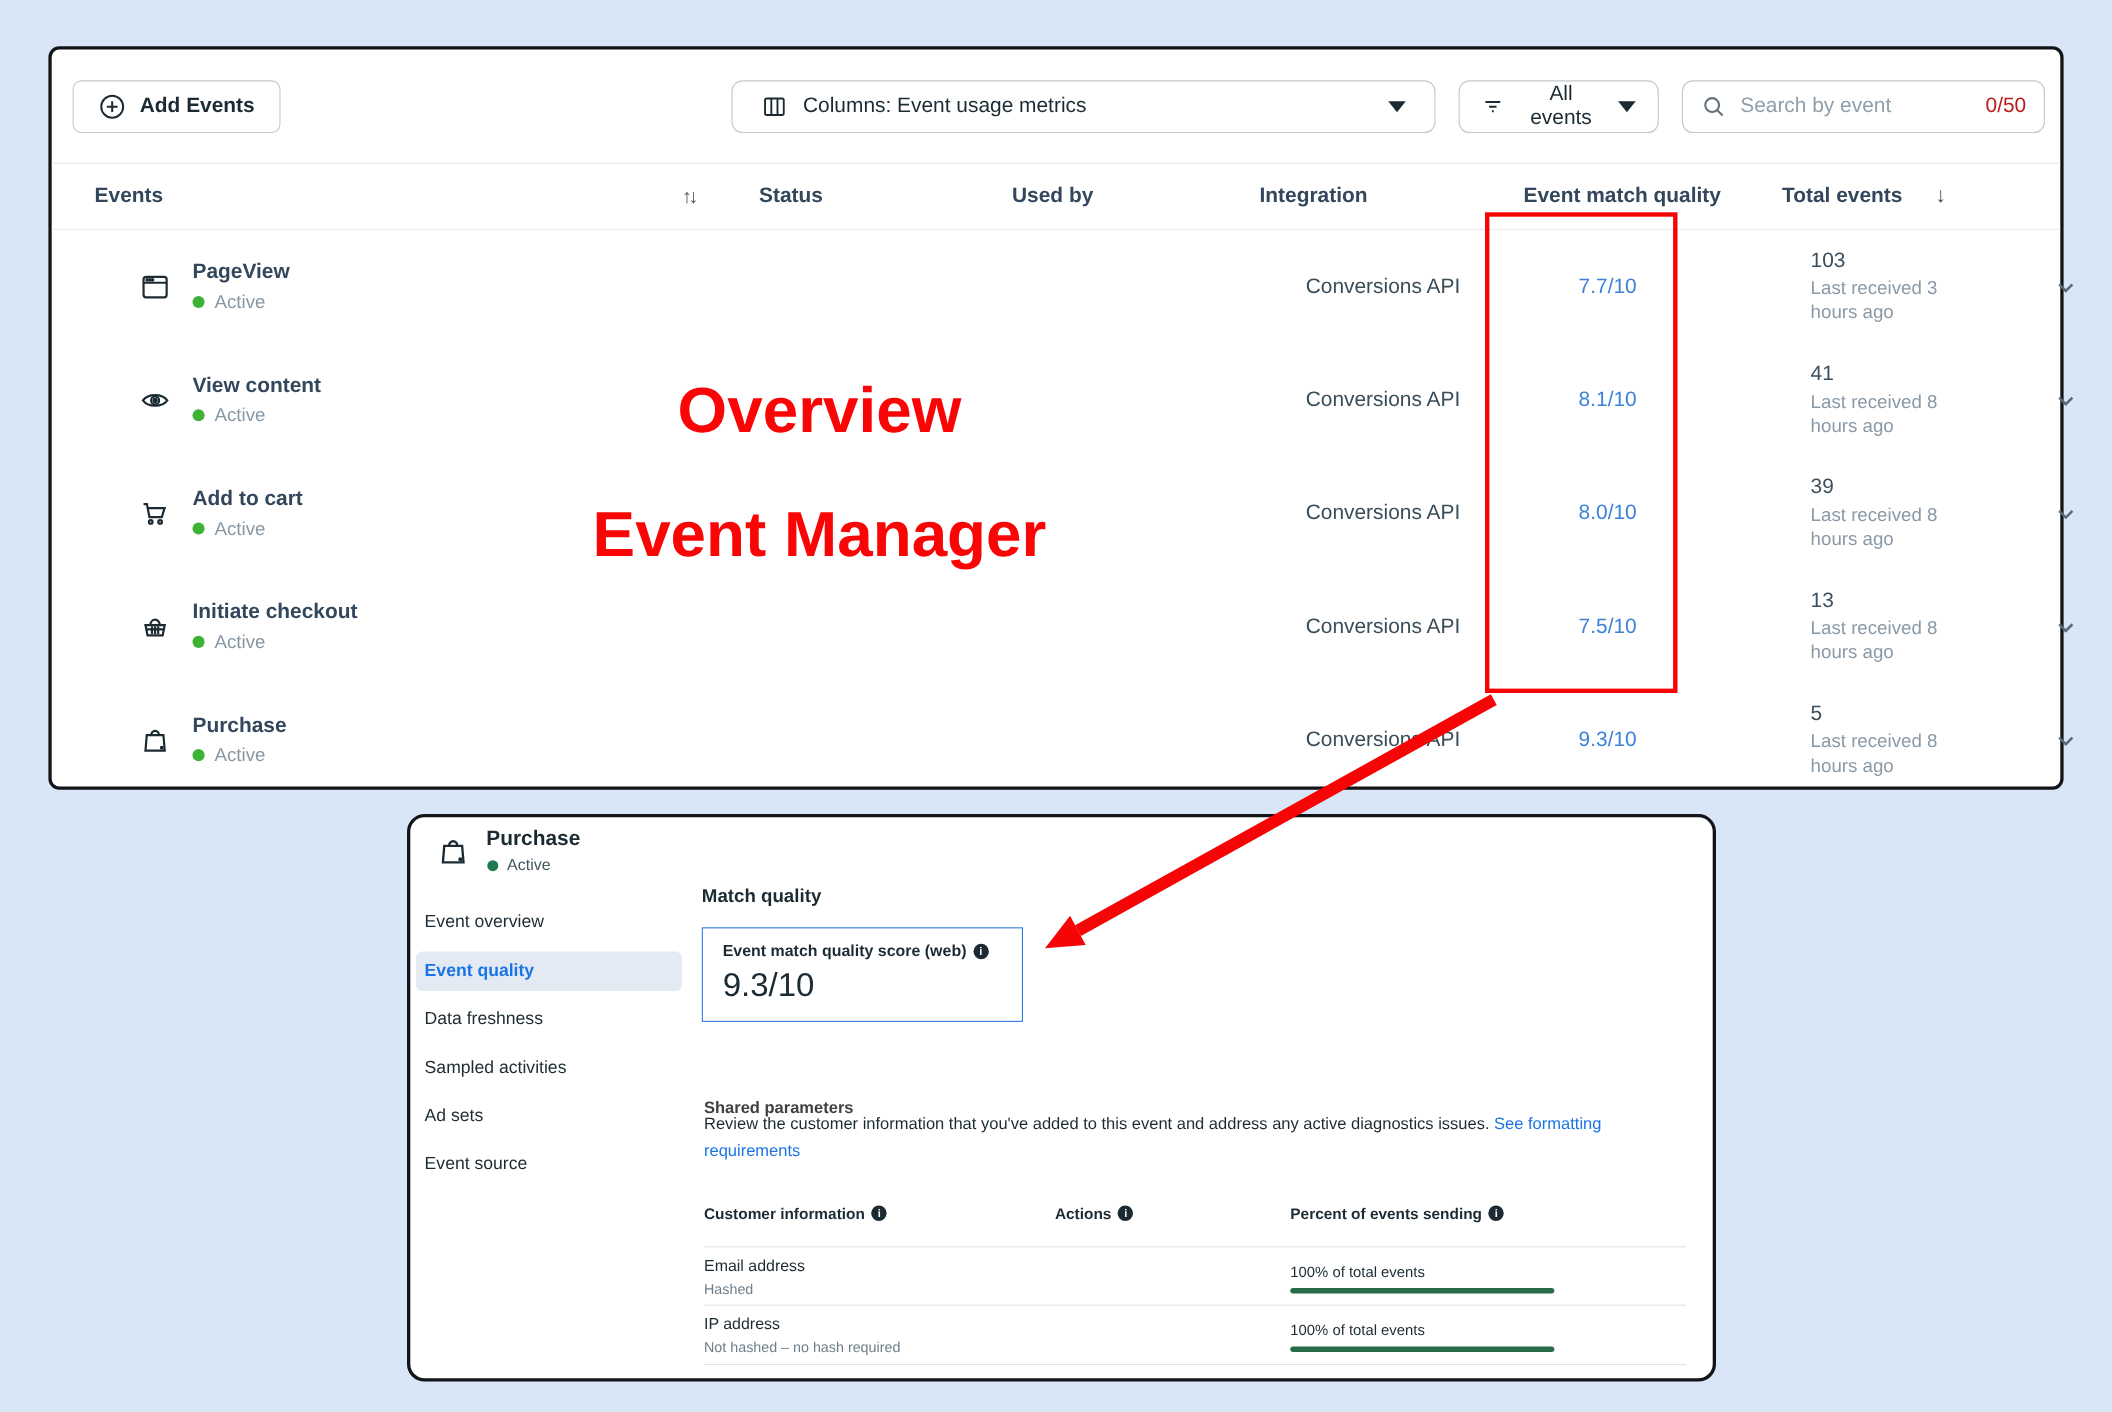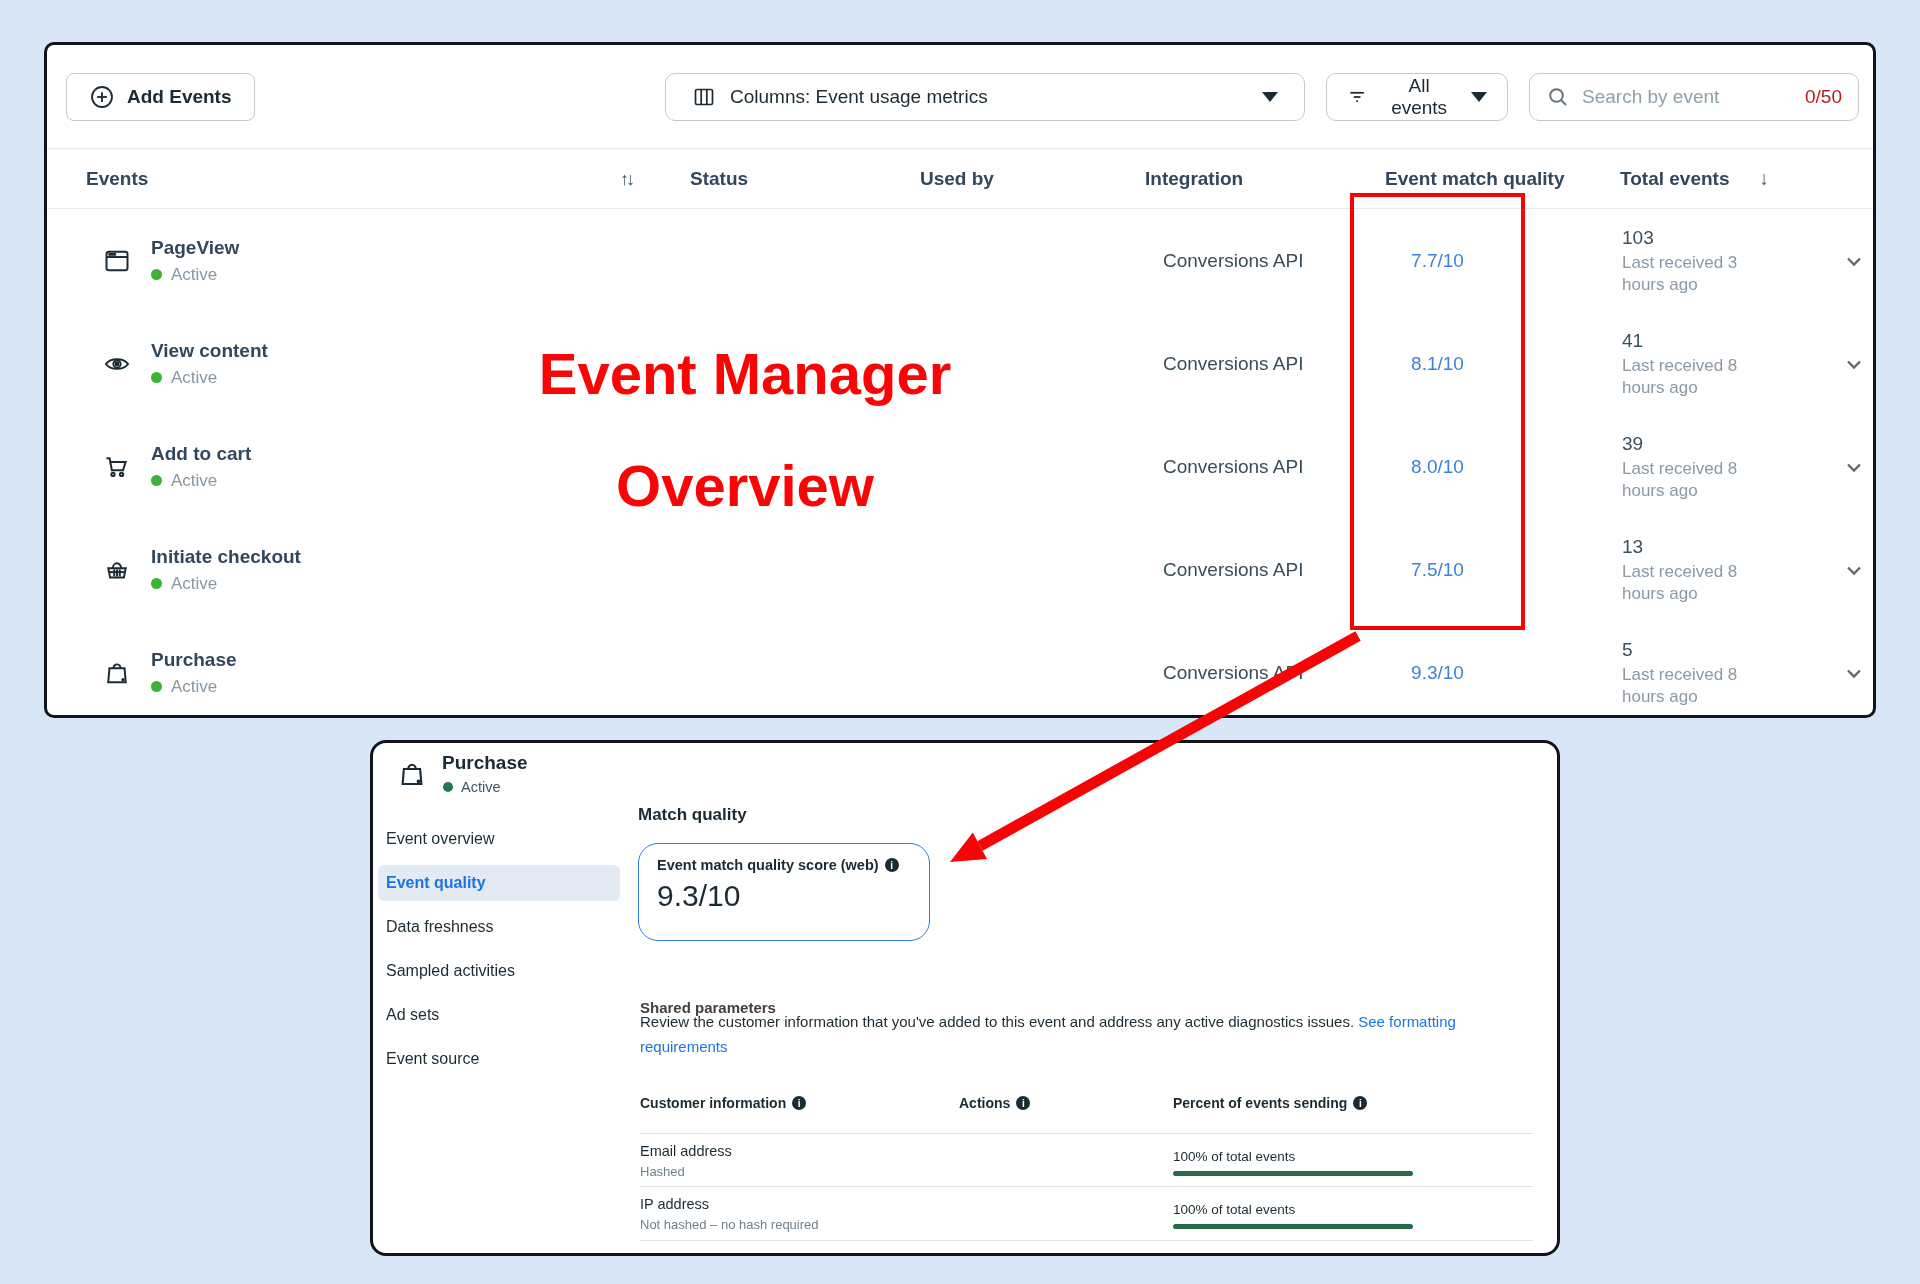--- a/index.html
+++ b/index.html
@@ -24,21 +24,21 @@
     display:flex; align-items:center; padding:0 16px; gap:12px; }
   .search-ph { color:#8fa0ab; font-size:19px; flex:1; }
   .search-count { color:#b91c1c; font-size:19px; }
 
   .thead { position:relative; height:60px; border-bottom:1px solid #e8eaee; }
   .th { position:absolute; top:50%; transform:translateY(-50%); font-size:19px; font-weight:bold; color:#33475c; white-space:nowrap; }
   .sorticon { position:absolute; left:573px; top:50%; transform:translateY(-50%);
     font-size:18px; color:#44565f; letter-spacing:-3px; cursor:pointer; }
   .down-arrow { font-weight:normal; color:#44565f; margin-left:30px; font-size:19px; }
 
-  .rows { position:relative; }
+  .rows { position:relative;margin-left:24px; }
   .row { position:relative; height:103px; }
   .cell { position:absolute; top:50%; transform:translateY(-50%); }
   .icon-cell { left:56px; color:#1c2b33; }
   .name-cell { left:104px; }
   .ev-name { font-size:19px; font-weight:bold; color:#33475c; }
   .ev-status { display:flex; align-items:center; gap:9px; margin-top:6px;
     font-size:17px; color:#8797a3; }
   .dot { width:11px; height:11px; border-radius:50%; background:#3eb235; }
   .integ-cell { left:1116px; font-size:19px; color:#3a4d59; }
   .score-cell { left:1303px; width:175px; text-align:center; font-size:19px; color:#3b82d8; cursor:pointer; }
@@ -60,22 +60,22 @@
   .d-bag { position:absolute; left:24px; top:16px; color:#1c2b33; }
   .d-name { position:absolute; left:69px; top:9px; font-size:19px; font-weight:bold; color:#1c2b33; }
   .d-status { position:absolute; left:70px; top:36px; display:flex; align-items:center; gap:8px;
     font-size:14.5px; color:#44565f; }
   .d-dot { width:10px; height:10px; border-radius:50%; background:#1f7a52; }
   .d-side { position:absolute; left:5px; top:78px; width:242px; }
   .d-side-item { height:36px; margin-bottom:8px; display:flex; align-items:center;
     padding-left:8px; font-size:16px; color:#1c2b33; border-radius:6px; cursor:pointer; }
   .d-side-item.selected { background:#e3eaf3; color:#1b74e4; font-weight:bold; }
   .d-h1 { position:absolute; left:265px; top:62px; font-size:17px; font-weight:bold; color:#1c2b33; }
-  .score-card { position:absolute; left:265px; top:100px; width:292px; height:98px;
-    border:1.5px solid #2d7be0; border-radius:20px; padding:13px 18px; }
+  .score-card { position:absolute; left:265px; top:100px; width:292px; height:86px;
+    border:1.5px solid #2d7be0; border-radius:0; padding:13px 18px; }
   .score-card-label { font-size:14.5px; font-weight:bold; color:#1c2b33; display:flex; align-items:center; gap:6px; }
   .score-card-value { font-size:30px; color:#1c2b33; margin-top:6px; }
   .info-i { display:inline-flex; width:14px; height:14px; border-radius:50%; background:#1c2b33;
     color:#fff; font-size:10px; align-items:center; justify-content:center; font-weight:bold; cursor:pointer; }
   .d-h2 { position:absolute; left:267px; top:256px; font-size:15px; font-weight:bold; color:#404040; }
   .d-para { position:absolute; left:267px; top:266px; width:884px; font-size:15px; color:#1c2b33; line-height:25px; }
   .d-link { color:#1b74e4; cursor:pointer; }
   .p-head { position:absolute; top:352px; font-size:14px; font-weight:bold; color:#1c2b33;
     display:flex; align-items:center; gap:6px; }
   .p-div { position:absolute; left:267px; width:893px; border-top:1px solid #dfe3e8; }
@@ -360,22 +360,22 @@
 
     <div class="p-name" style="top:453px">IP address</div>
     <div class="p-sub" style="top:474px">Not hashed – no hash required</div>
     <div class="p-pct" style="top:459px">100% of total events</div>
     <div class="p-bar" style="top:481px"></div>
 
     <div class="p-div" style="top:497px"></div>
   </div>
 
   <div class="red-title">
+    <div>Overview</div>
     <div>Event Manager</div>
-    <div>Overview</div>
   </div>
 
   <div class="red-rect"></div>
 
   <svg class="red-arrow" width="1920" height="1284" viewBox="0 0 1920 1284">
     <line x1="1358" y1="636" x2="980" y2="846" stroke="#f50505" stroke-width="11"></line>
     <polygon points="950,862 972.8,832.6 987,859" fill="#f50505"></polygon>
   </svg>
 
 </div>

